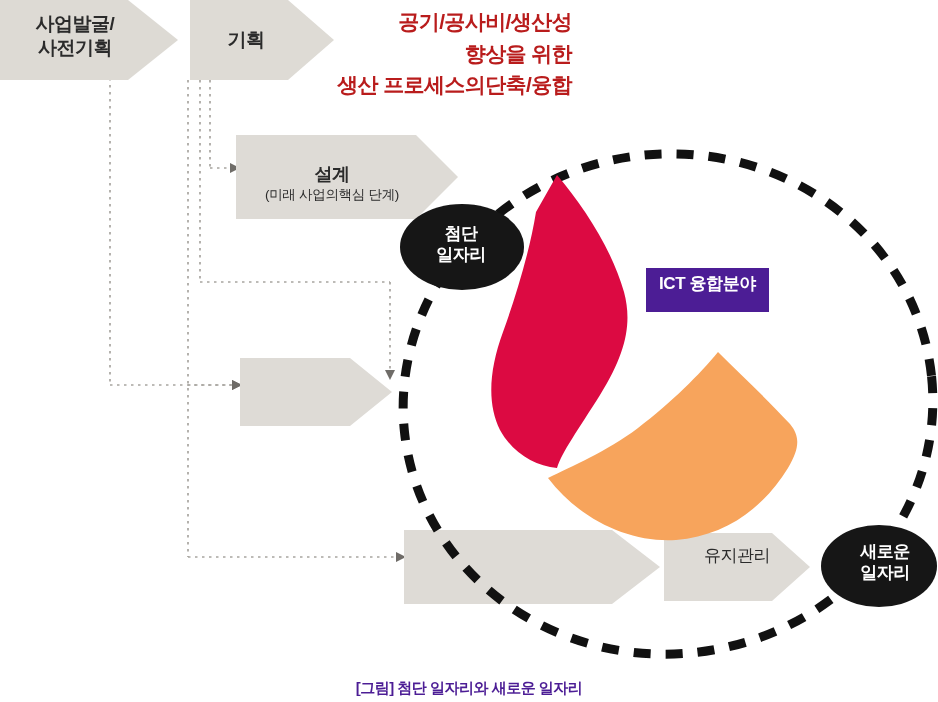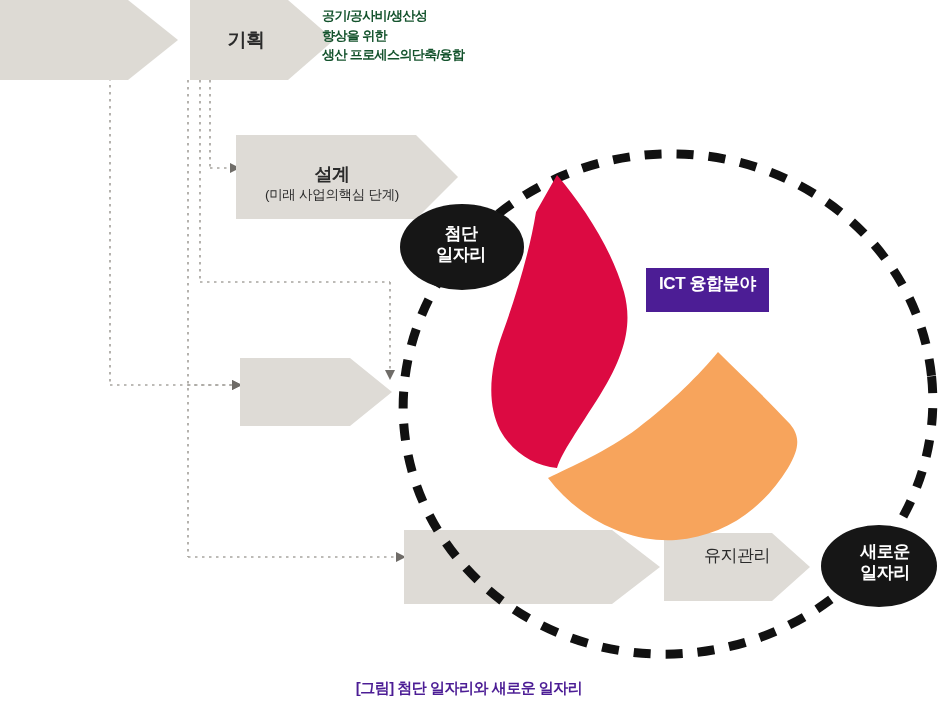--- a/index.html
+++ b/index.html
@@ -66,25 +66,25 @@
   }
   #label-maintenance {
     left: 672px; top: 545px; width: 130px;
     font-size: 17px; font-weight: normal; letter-spacing: -0.5px;
   }
 
   #goal-text {
     position: absolute;
     left: 322px; top: 6px;
     width: 250px;
-    text-align: left;
-    font-size: 13px;
+    text-align: right;
+    font-size: 21px;
     font-weight: bold;
     line-height: 1.5;
-    color: #14532d;
+    color: #b91c1c;
     letter-spacing: -0.6px;
     white-space: pre-line;
     pointer-events: none;
   }
 
   .bubble-label {
     position: absolute;
     text-align: center;
     color: #ffffff;
     font-weight: bold;
@@ -190,20 +190,22 @@
              C 762 510, 724 536, 676 540
              C 630 543, 580 520, 548 478
              C 572 466, 606 452, 638 428
              C 672 402, 700 374, 718 352
              Z" fill="#f7a45c"></path>
 
     <ellipse cx="462" cy="247" rx="62" ry="43" fill="#161616"></ellipse>
     <ellipse cx="879" cy="566" rx="58" ry="41" fill="#161616"></ellipse>
   </svg>
 
+  <div class="stage-label" id="label-discovery">사업발굴/
+사전기획</div>
 
   <div class="stage-label" id="label-design">
     <span>설계</span>
     <span class="sub">(미래 사업의핵심 단계)</span>
   </div>
 
   <div class="stage-label" id="label-planning">기획</div>
 
 
 

